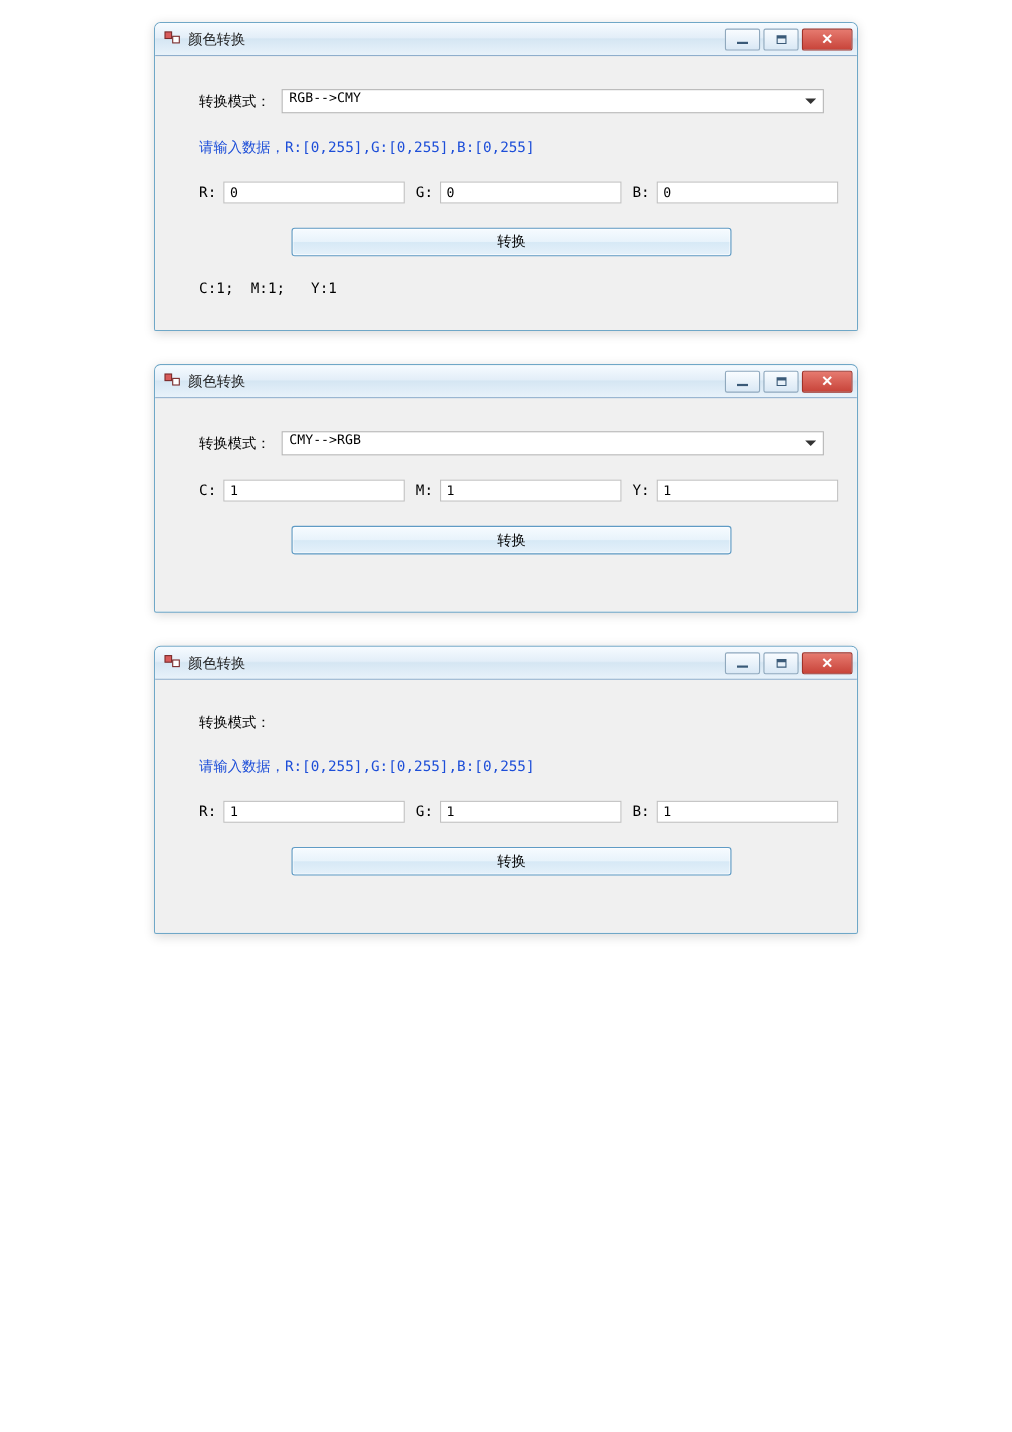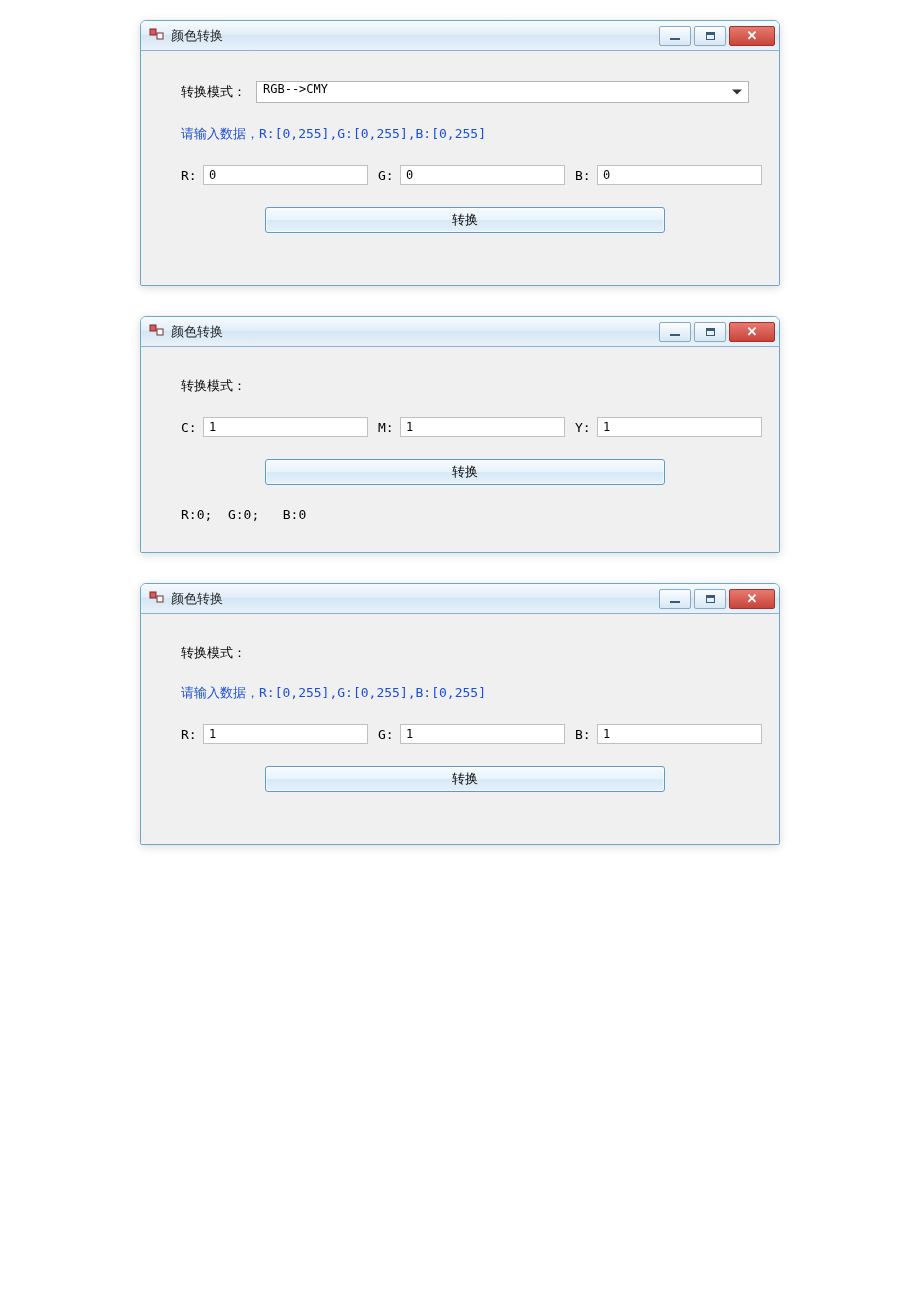--- a/index.html
+++ b/index.html
@@ -220,20 +220,23 @@
       <div class="input-group">
         <span class="lbl">B:</span>
         <input class="text-input" value="0" style="">
       </div>
     </div>
     <div class="convert-row">
       <button class="convert-btn">
           <span>转换</span>
         </button>
     </div>
+    <div class="row result-row">
+      <span class="result-text">C:1;  M:1;   Y:1</span>
+    </div>
   </div>
 </div>
 
 <div class="window">
   <div class="titlebar">
     <span class="app-icon">
       <svg viewBox="0 0 16 16">
           <rect x="1" y="1" width="6" height="6" fill="#d85b5b" stroke="#7a2b2b"></rect>
           <rect x="8" y="5" width="6" height="6" fill="#fff" stroke="#7a2b2b"></rect>
         </svg>
@@ -247,42 +250,43 @@
           <span class="max-shape"></span>
         </div>
       <div class="win-btn close">
           <span class="x-shape">✕</span>
         </div>
     </div>
   </div>
   <div class="client">
     <div class="row">
       <span class="lbl">转换模式：</span>
+      <div class="mode-select">
+        <span>CMY--&gt;RGB</span>
+        <span class="caret"></span>
+      </div>
     </div>
     <div class="inputs-row">
       <div class="input-group">
         <span class="lbl">C:</span>
         <input class="text-input" value="1" style="">
       </div>
       <div class="input-group">
         <span class="lbl">M:</span>
         <input class="text-input" value="1" style="">
       </div>
       <div class="input-group">
         <span class="lbl">Y:</span>
         <input class="text-input" value="1" style="">
       </div>
     </div>
     <div class="convert-row">
       <button class="convert-btn">
           <span>转换</span>
         </button>
-    </div>
-    <div class="row result-row">
-      <span class="result-text">R:0;  G:0;   B:0</span>
     </div>
   </div>
 </div>
 
 <div class="window">
   <div class="titlebar">
     <span class="app-icon">
       <svg viewBox="0 0 16 16">
           <rect x="1" y="1" width="6" height="6" fill="#d85b5b" stroke="#7a2b2b"></rect>
           <rect x="8" y="5" width="6" height="6" fill="#fff" stroke="#7a2b2b"></rect>

